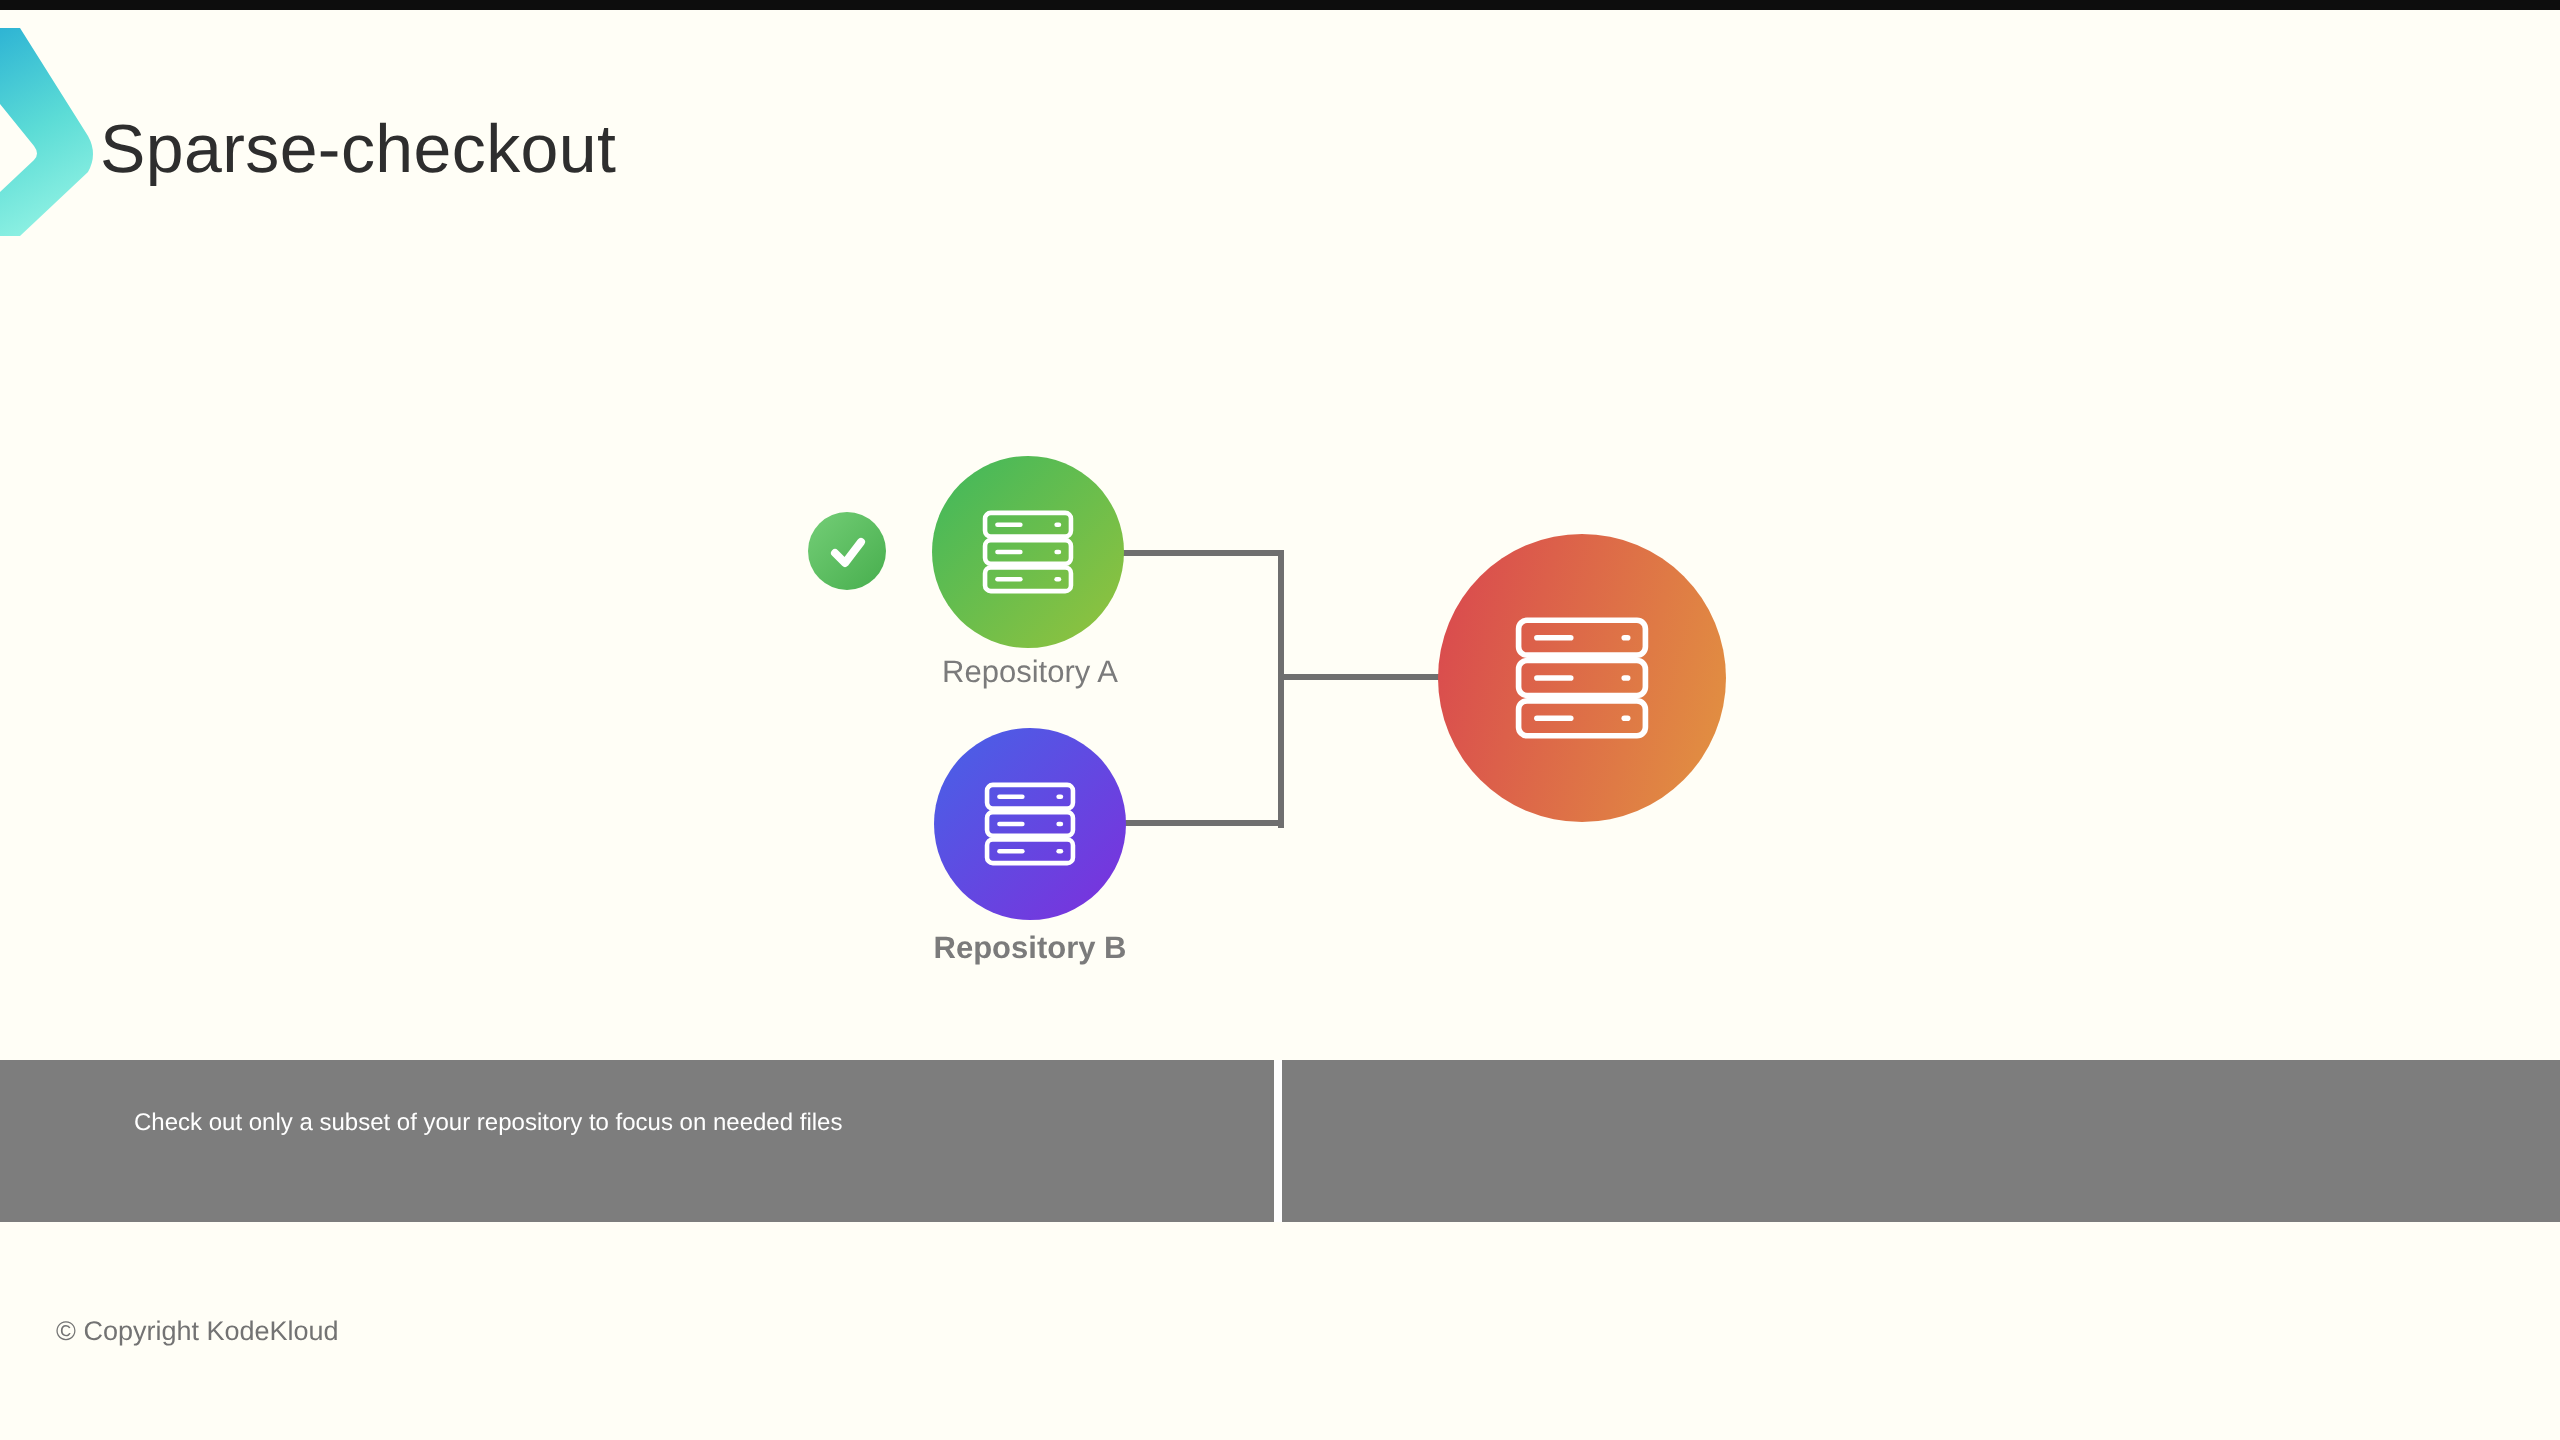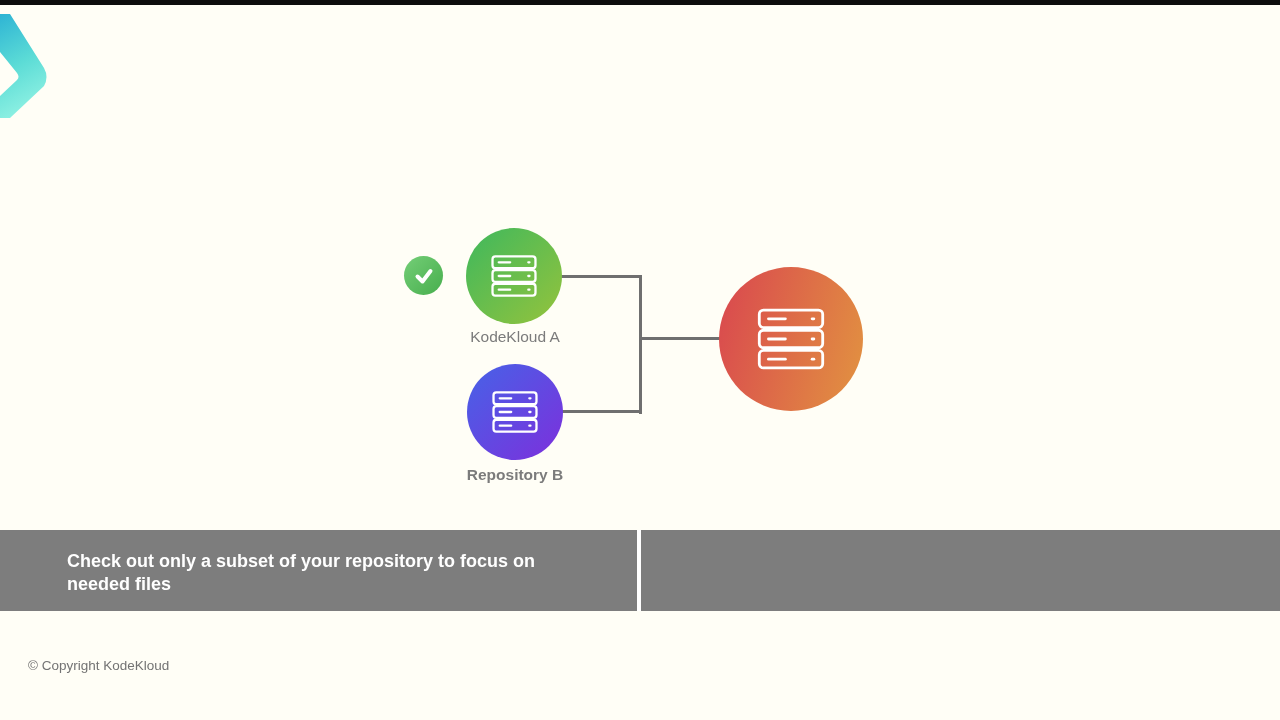--- a/index.html
+++ b/index.html
@@ -105,23 +105,23 @@
     background: #ffffff;
   }
   .banner-right {
     flex: 1;
     background: #7d7d7d;
   }
   .banner-text {
     margin: 20px 0 0 67px;
     max-width: 487px;
     color: #ffffff;
-    font-size: 18px;
+    font-size: 12px;
     line-height: 23px;
-    font-weight: 700;
+    font-weight: 400;
   }
 
   .footer-copyright {
     position: absolute;
     left: 28px; top: 658px;
     font-size: 13.5px;
     color: #737373;
   }
 </style>
 </head>
@@ -135,20 +135,21 @@
     <defs>
       <linearGradient id="logoGrad" x1="0" y1="0" x2="0.25" y2="1">
         <stop offset="0" stop-color="#2eb4d4"></stop>
         <stop offset="0.55" stop-color="#5cdcd6"></stop>
         <stop offset="1" stop-color="#8cf0e2"></stop>
       </linearGradient>
     </defs>
     <path d="M0,8 L10,8 L44,62 Q49,71 44,80 L10,112 L0,112 L0,90 L17,74 Q20,71 17,67 L0,46 Z" fill="url(#logoGrad)"></path>
   </svg>
 
+  <h1 class="page-title">Sparse-checkout</h1>
 
   <div class="connector conn-a-h"></div>
   <div class="connector conn-v"></div>
   <div class="connector conn-b-h"></div>
   <div class="connector conn-big-h"></div>
 
   <div class="node node-repo-a">
     <svg width="46" height="42" viewBox="0 0 48 44" aria-hidden="true">
       <g fill="none" stroke="#ffffff" stroke-width="2.4" stroke-linecap="round">
         <rect x="1.5" y="1.5" width="45" height="12.4" rx="3"></rect>
@@ -195,21 +196,21 @@
         <line x1="8" y1="7.7" x2="20" y2="7.7"></line>
         <line x1="8" y1="22" x2="20" y2="22"></line>
         <line x1="8" y1="36.3" x2="20" y2="36.3"></line>
         <line x1="39" y1="7.7" x2="40.2" y2="7.7"></line>
         <line x1="39" y1="22" x2="40.2" y2="22"></line>
         <line x1="39" y1="36.3" x2="40.2" y2="36.3"></line>
       </g>
     </svg>
   </div>
 
-  <div class="node-label label-repo-a">KodeKloud A</div>
+  <div class="node-label label-repo-a">Repository A</div>
   <div class="node-label label-repo-b">Repository B</div>
 
   <div class="banner">
     <div class="banner-left">
       <p class="banner-text">Check out only a subset of your repository to focus on needed files</p>
     </div>
     <div class="banner-divider"></div>
     <div class="banner-right"></div>
   </div>
 

